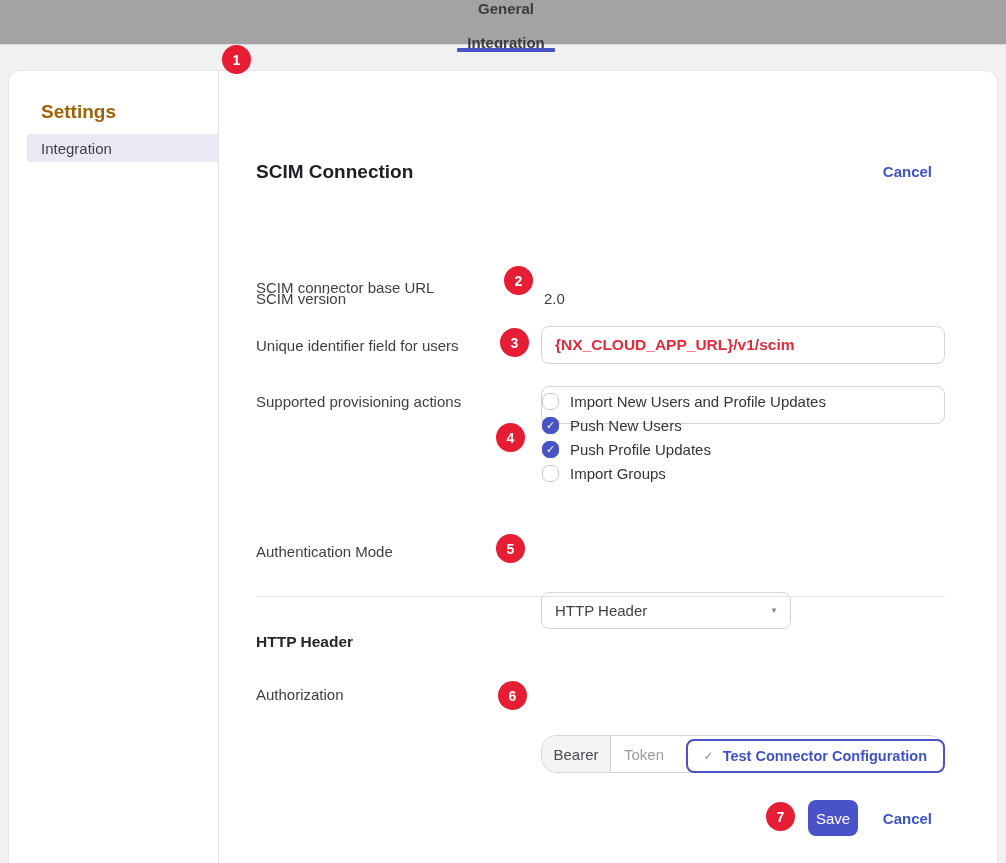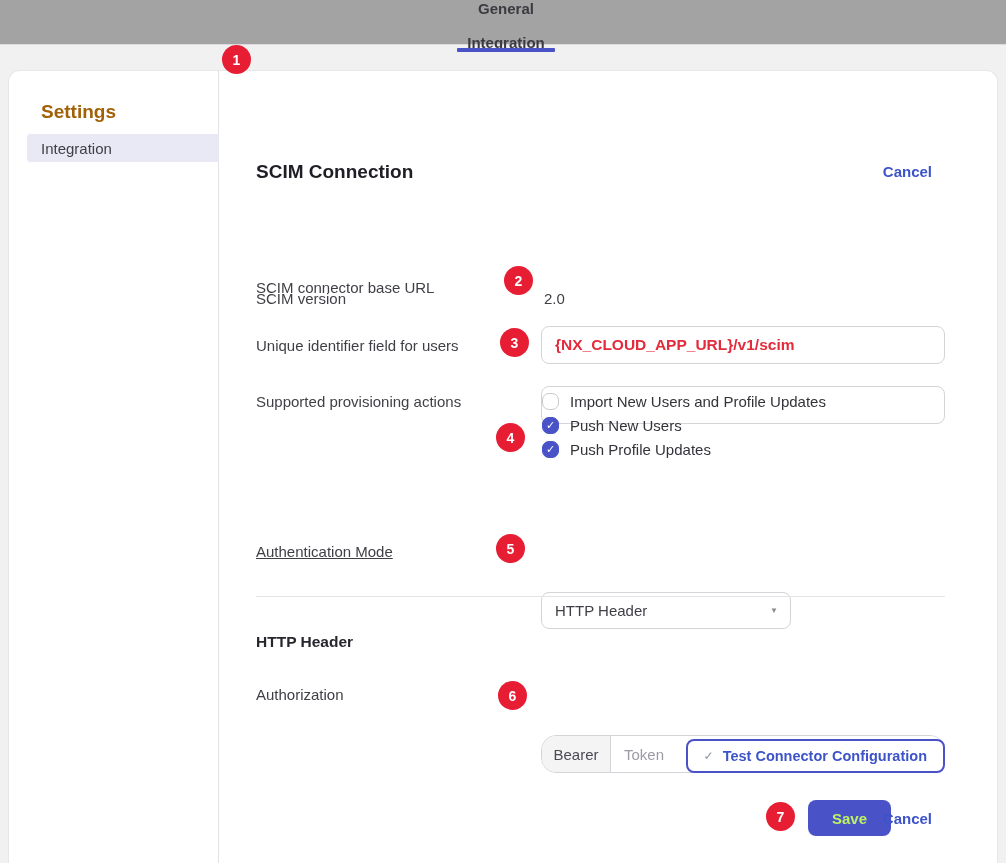--- a/index.html
+++ b/index.html
@@ -61,21 +61,21 @@
   .chk-list{position:absolute;left:286px;top:0;}
   .chk-row{display:flex;align-items:center;height:24px;cursor:pointer;}
   .chk-box{width:17px;height:17px;border:1.5px solid #c9c9cf;border-radius:7px;background:#fff;
     display:flex;align-items:center;justify-content:center;flex:none;}
   .chk-row.checked .chk-box{background:var(--accent);border-color:var(--accent);}
   .chk-mark{display:none;color:#fff;font-size:11px;font-weight:700;line-height:1;}
   .chk-row.checked .chk-mark{display:block;}
   .chk-label{margin-left:11px;font-size:15px;color:#33333a;}
 
   .auth-row{top:461px;}
-  .auth-row .row-label{top:11px;text-decoration:underline;}
+  .auth-row .row-label{top:11px;}
   .select{position:relative;width:250px;height:37px;border:1px solid var(--border);border-radius:8px;
     display:flex;align-items:center;padding:0 13px;font-size:15px;color:#3f3f46;cursor:pointer;background:#fff;}
   .select-arrow{position:absolute;right:12px;top:13px;font-size:8px;color:#8a8a92;}
 
   .divider{position:absolute;left:0;top:525px;width:689px;height:1px;background:#e4e4e7;}
 
   .section-title-row{top:562px;}
   .section-title{font-size:15.5px;font-weight:700;color:#26262c;}
 
   .authz-row{top:604px;}
@@ -88,22 +88,22 @@
   .input-group input::placeholder{color:#9b9ba3;}
   .input::placeholder{color:#9b9ba3;}
 
   .test-row{top:668px;height:34px;}
   .test-btn{position:absolute;right:0;top:0;height:34px;padding:0 16px;background:#fff;
     border:2px solid var(--accent);border-radius:8px;display:flex;align-items:center;gap:9px;
     font-size:14.5px;font-weight:700;color:var(--link);cursor:pointer;}
   .test-check{font-size:12px;font-weight:400;color:#8b93a7;}
 
   .save-row{top:729px;height:36px;}
-  .save-btn{position:absolute;left:552px;top:0;width:83px;height:36px;background:var(--accent);
-    border:none;border-radius:8px;color:#bef264;font-size:15px;font-weight:700;cursor:pointer;
+  .save-btn{position:absolute;left:552px;top:0;width:50px;height:36px;background:var(--accent);
+    border:none;border-radius:8px;color:#ffffff;font-size:15px;font-weight:400;cursor:pointer;
     font-family:"Liberation Sans","DejaVu Sans",sans-serif;}
   .cancel-bottom{position:absolute;right:13px;top:10px;font-size:15px;font-weight:700;color:var(--link);cursor:pointer;}
 
   
   .badge{position:absolute;width:29px;height:29px;border-radius:50%;background:var(--annotation);
     display:flex;align-items:center;justify-content:center;color:#fff;font-size:14px;font-weight:700;}
   .b1{left:222px;top:45px;}
   .b2{left:504px;top:266px;}
   .b3{left:500px;top:328px;}
   .b4{left:496px;top:423px;}
@@ -175,20 +175,24 @@
                 <span class="chk-mark">✓</span>
               </span>
             <span class="chk-label">Push New Users</span>
           </div>
           <div class="chk-row checked">
             <span class="chk-box">
                 <span class="chk-mark">✓</span>
               </span>
             <span class="chk-label">Push Profile Updates</span>
           </div>
+          <div class="chk-row">
+            <span class="chk-box"></span>
+            <span class="chk-label">Import Groups</span>
+          </div>
         </div>
       </div>
 
       <div class="row auth-row">
         <span class="row-label">Authentication Mode</span>
         <div class="row-control">
           <div class="select">
             <span>HTTP Header</span>
             <span class="select-arrow">▼</span>
           </div>

